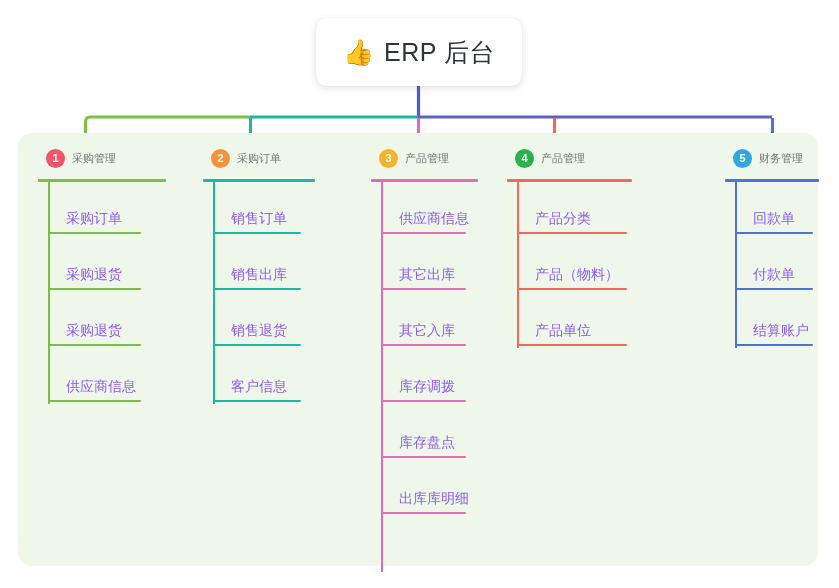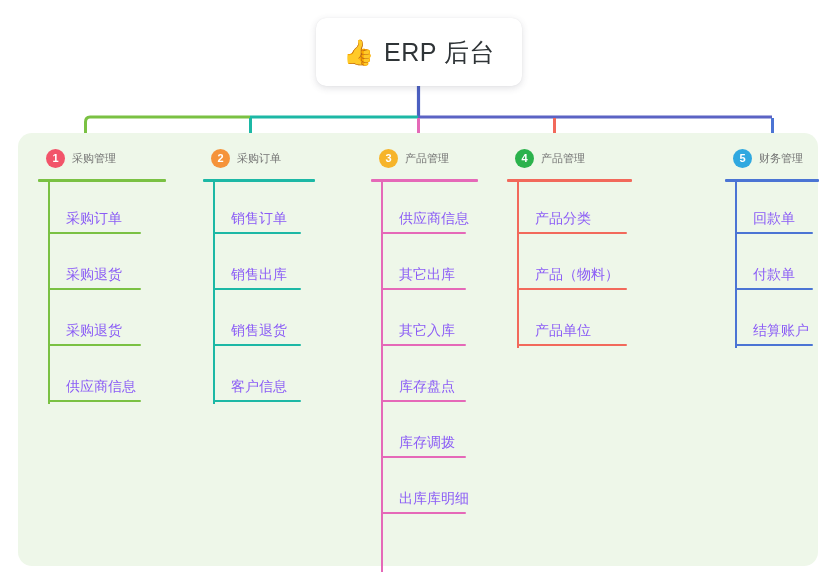--- a/index.html
+++ b/index.html
@@ -222,25 +222,25 @@
           </div>
           <div class="leaf">
             <span class="leaf-label">其它出库</span>
             <div class="leaf-rule" style="background: rgb(229, 105, 184); width: 85px;"></div>
           </div>
           <div class="leaf">
             <span class="leaf-label">其它入库</span>
             <div class="leaf-rule" style="background: rgb(229, 105, 184); width: 85px;"></div>
           </div>
           <div class="leaf">
+            <span class="leaf-label">库存调拨</span>
+            <div class="leaf-rule" style="background: rgb(229, 105, 184); width: 85px;"></div>
+          </div>
+          <div class="leaf">
             <span class="leaf-label">库存盘点</span>
-            <div class="leaf-rule" style="background: rgb(229, 105, 184); width: 85px;"></div>
-          </div>
-          <div class="leaf">
-            <span class="leaf-label">库存调拨</span>
             <div class="leaf-rule" style="background: rgb(229, 105, 184); width: 85px;"></div>
           </div>
           <div class="leaf">
             <span class="leaf-label">出库库明细</span>
             <div class="leaf-rule" style="background: rgb(229, 105, 184); width: 85px;"></div>
           </div>
         </div>
       </div>
       <div class="column" style="left: 489px; width: 155px;">
         <div class="col-head">

